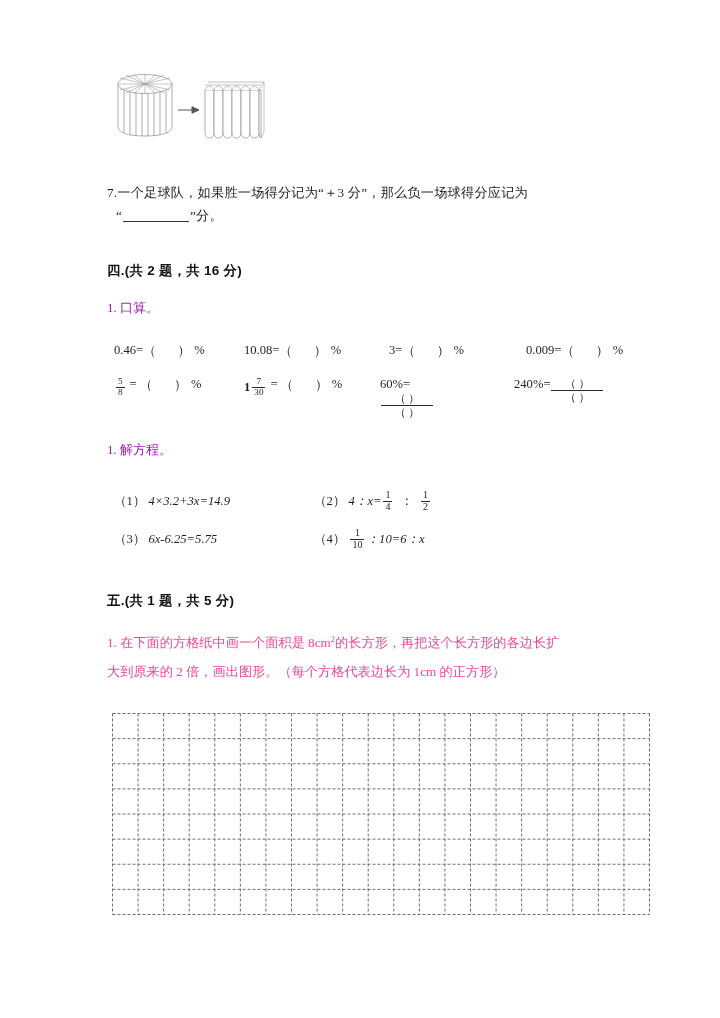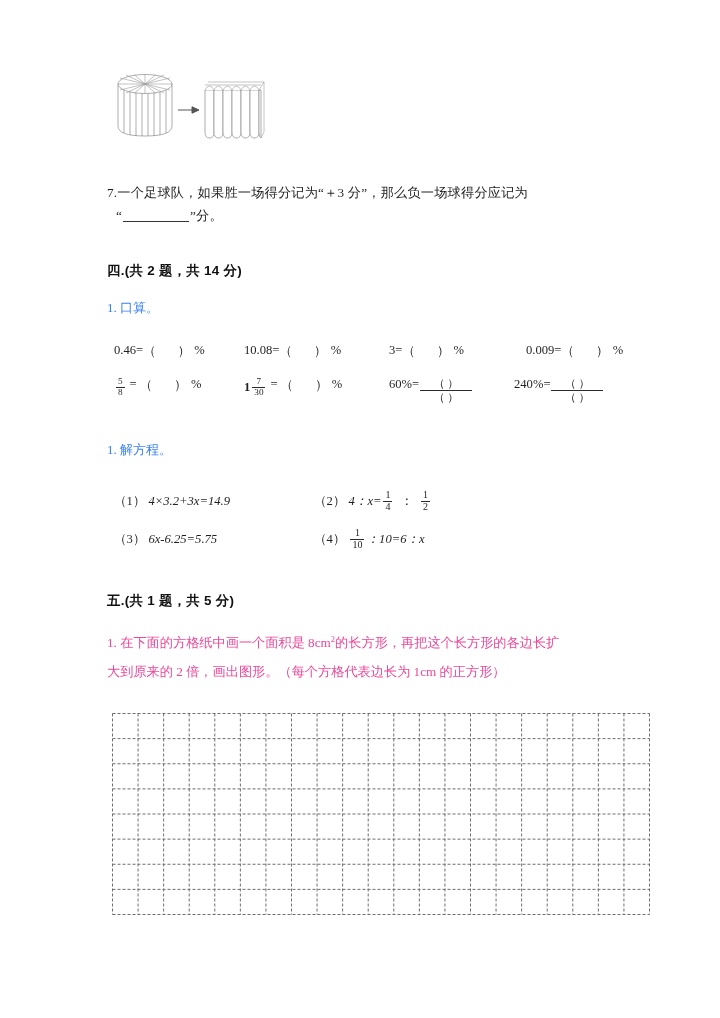--- a/index.html
+++ b/index.html
@@ -68,21 +68,21 @@
     letter-spacing: 0.3px;
     white-space: nowrap;
   }
   .section-head.s4 { top: 262px; }
   .section-head.s5 { top: 592px; }
 
   .sub-head {
     position: absolute;
     left: 107px;
     font-size: 13px;
-    color: #3b82f6;
+    color: #a21caf;
     white-space: nowrap;
   }
   .sub-head.kousuan { top: 299px; }
   .sub-head.jiefangcheng { top: 441px; }
 
   
   .oral-row {
     position: absolute;
     left: 114px;
     width: 540px;
@@ -100,21 +100,21 @@
     align-items: flex-start;
     height: 28px;
   }
   .oral-row.r1 .c0 { left: 0px; }
   .oral-row.r1 .c1 { left: 130px; }
   .oral-row.r1 .c2 { left: 275px; }
   .oral-row.r1 .c3 { left: 400px; margin-left: 12px; }
 
   .oral-row.r2 .c0 { left: 0px; }
   .oral-row.r2 .c1 { left: 130px; }
-  .oral-row.r2 .c2 { left: 275px; }
+  .oral-row.r2 .c2 { left: 266px; flex-direction: column; }
   .oral-row.r2 .c3 { left: 400px; }
 
   .pblank {
     display: inline-block;
     white-space: nowrap;
   }
   .pblank .gap { display: inline-block; width: 22px; }
 
   
   .frac {
@@ -272,21 +272,21 @@
     </svg>
   </div>
 
   <div class="fill-item q7">
     <span>7.</span><span>一个足球队，如果胜一场得分记为“＋3 分”，那么负一场球得分应记为</span>
   </div>
   <div class="fill-item q7b">
     <span>“</span><span class="blank-long"></span><span>”分。</span>
   </div>
 
-  <div class="section-head s4">四.(共 2 题，共 14 分)</div>
+  <div class="section-head s4">四.(共 2 题，共 16 分)</div>
   <div class="sub-head kousuan">1. 口算。</div>
 
   <div class="oral-row r1">
     <div class="oral-cell c0">
       <span>0.46=</span>
       <span class="pblank"><span>（</span><span class="gap"></span><span>）</span></span>
       <span style="margin-left:4px">%</span>
     </div>
     <div class="oral-cell c1">
       <span>10.08=</span>

